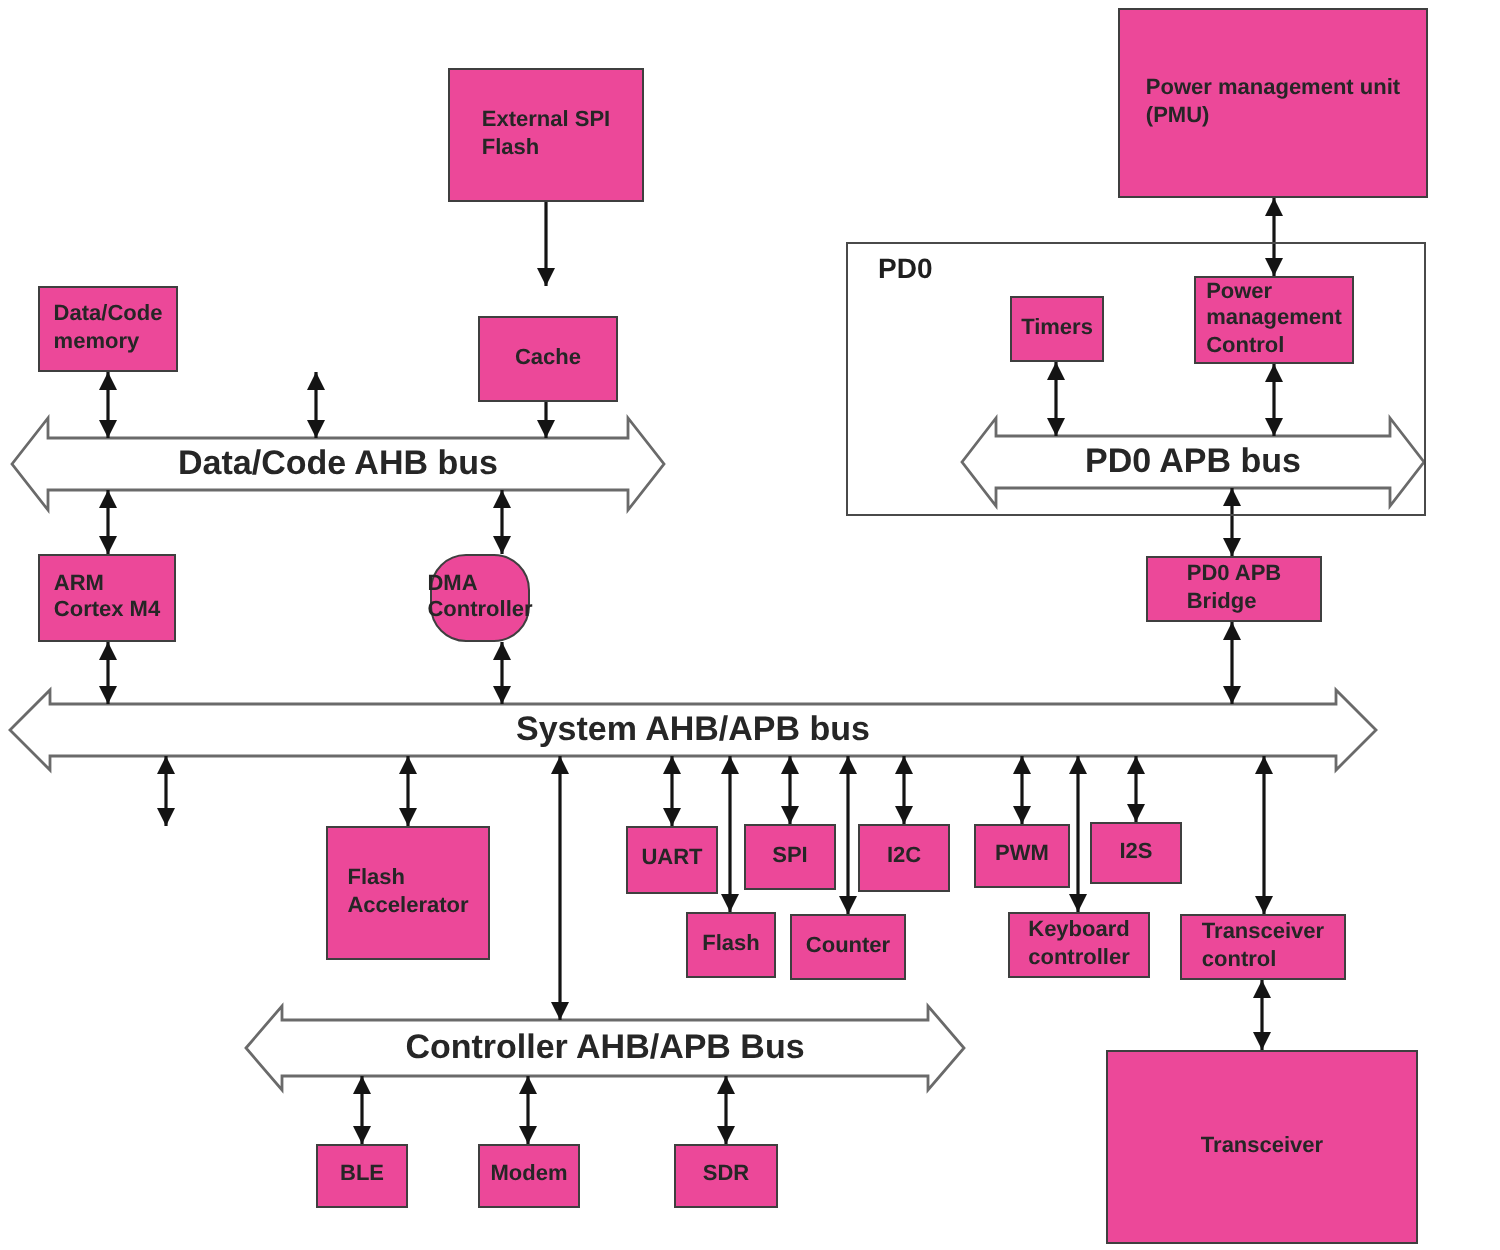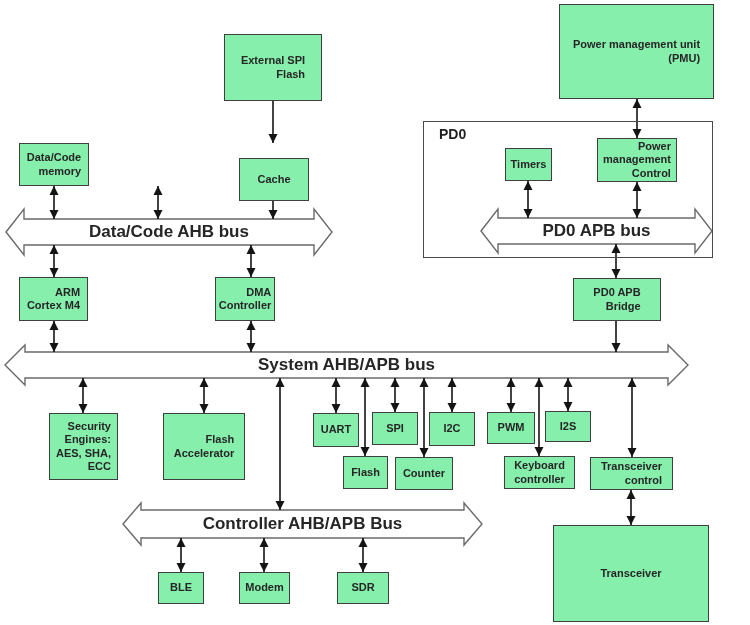--- a/index.html
+++ b/index.html
@@ -19,23 +19,23 @@
     box-sizing:border-box;
   }
   .container-label{
     position:absolute;
     left:15px;top:4px;
     font-size:14px;font-weight:bold;color:#1f1f1f;
   }
   .node{
     position:absolute;
     border:1.4px solid #3f3f3f;
-    background:#86efac;
+    background:#ec4899;
     display:flex;align-items:center;justify-content:center;
-    text-align:right;
+    text-align:left;
     z-index:3;
     box-sizing:border-box;
   }
   .node-label{
     white-space:pre-line;
     font-size:11px;font-weight:bold;color:#262626;
     line-height:1.22;
     padding:1px 2px;
   }
   .bus-label{
@@ -230,33 +230,27 @@
     </div>
     <div class="node" style="left: 597px; top: 138px; width: 80px; height: 44px;">
       <span class="node-label">Power
 management
 Control</span>
     </div>
     <div class="node" style="left: 19px; top: 277px; width: 69px; height: 44px;">
       <span class="node-label">ARM
 Cortex M4</span>
     </div>
-    <div class="node" style="left: 215px; top: 277px; width: 60px; height: 44px;">
+    <div class="node" style="left: 215px; top: 277px; width: 50px; height: 44px; border-radius: 18px;">
       <span class="node-label">DMA
 Controller</span>
     </div>
-    <div class="node" style="left: 573px; top: 278px; width: 88px; height: 43px;">
+    <div class="node" style="left: 573px; top: 278px; width: 88px; height: 33px;">
       <span class="node-label">PD0 APB
 Bridge</span>
-    </div>
-    <div class="node" style="left: 49px; top: 413px; width: 69px; height: 67px;">
-      <span class="node-label">Security
-Engines:
-AES, SHA,
-ECC</span>
     </div>
     <div class="node" style="left: 163px; top: 413px; width: 82px; height: 67px;">
       <span class="node-label">Flash
 Accelerator</span>
     </div>
     <div class="node" style="left: 313px; top: 413px; width: 46px; height: 34px;">
       <span class="node-label">UART</span>
     </div>
     <div class="node" style="left: 372px; top: 412px; width: 46px; height: 33px;">
       <span class="node-label">SPI</span>

